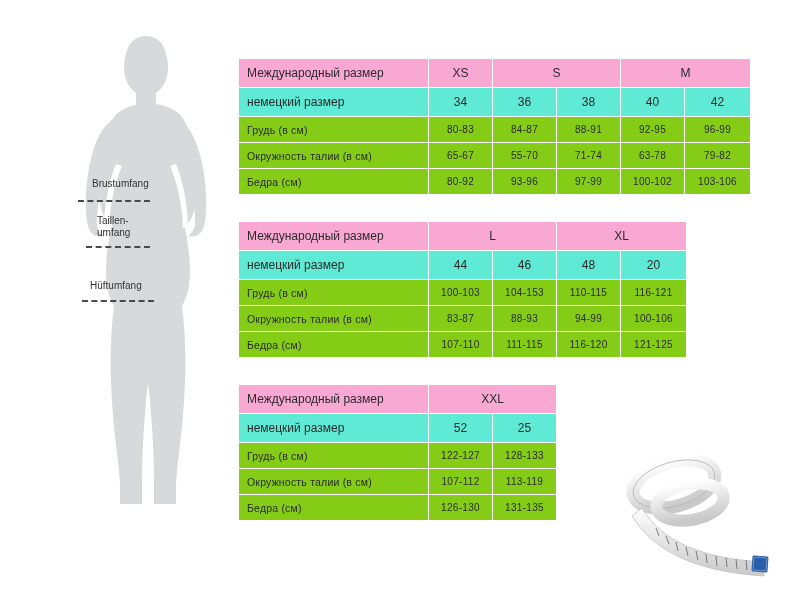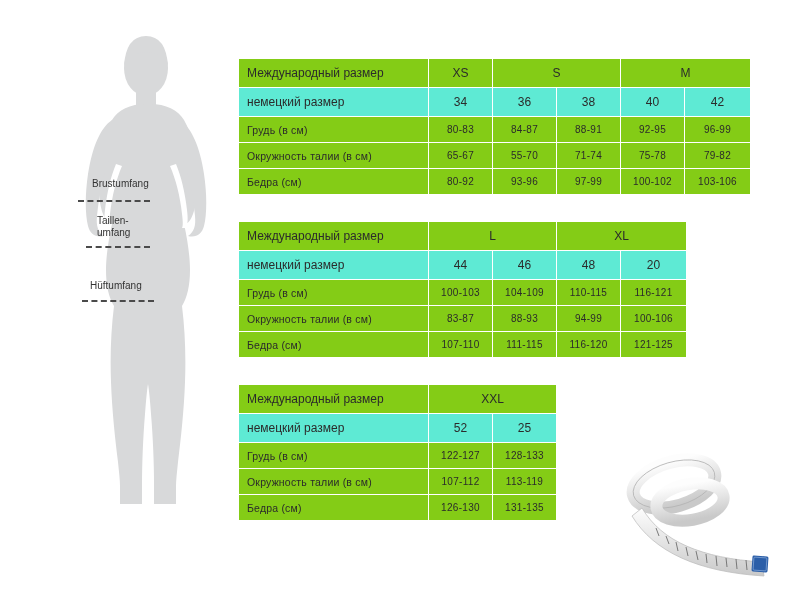--- a/index.html
+++ b/index.html
@@ -71,21 +71,21 @@
     vertical-align: middle;
   }
   table.size-table td.rowhead,
   table.size-table th.rowhead {
     text-align: left;
     padding-left: 8px;
     background: #eceded;
   }
   table.size-table tr.head-intl td {
     font-size: 12px;
-    background: #84cc16;
+    background: #f9a8d4;
     height: 28px;
   }
   table.size-table tr.head-german td {
     font-size: 12px;
     background: #5eead4;
     height: 28px;
   }
   table.size-table tr.head-intl td.rowhead,
   table.size-table tr.head-german td.rowhead {
     font-size: 12px;
@@ -206,21 +206,21 @@
           <td>84-87</td>
           <td>88-91</td>
           <td>92-95</td>
           <td>96-99</td>
         </tr>
         <tr class="data">
           <td class="rowhead">Окружность талии (в см)</td>
           <td>65-67</td>
           <td>55-70</td>
           <td>71-74</td>
-          <td>75-78</td>
+          <td>63-78</td>
           <td>79-82</td>
         </tr>
         <tr class="data">
           <td class="rowhead">Бедра (см)</td>
           <td>80-92</td>
           <td>93-96</td>
           <td>97-99</td>
           <td>100-102</td>
           <td>103-106</td>
         </tr>
@@ -244,21 +244,21 @@
         <tr class="head-german">
           <td class="rowhead">немецкий размер</td>
           <td>44</td>
           <td>46</td>
           <td>48</td>
           <td>20</td>
         </tr>
         <tr class="data">
           <td class="rowhead">Грудь (в см)</td>
           <td>100-103</td>
-          <td>104-109</td>
+          <td>104-153</td>
           <td>110-115</td>
           <td>116-121</td>
         </tr>
         <tr class="data">
           <td class="rowhead">Окружность талии (в см)</td>
           <td>83-87</td>
           <td>88-93</td>
           <td>94-99</td>
           <td>100-106</td>
         </tr>

